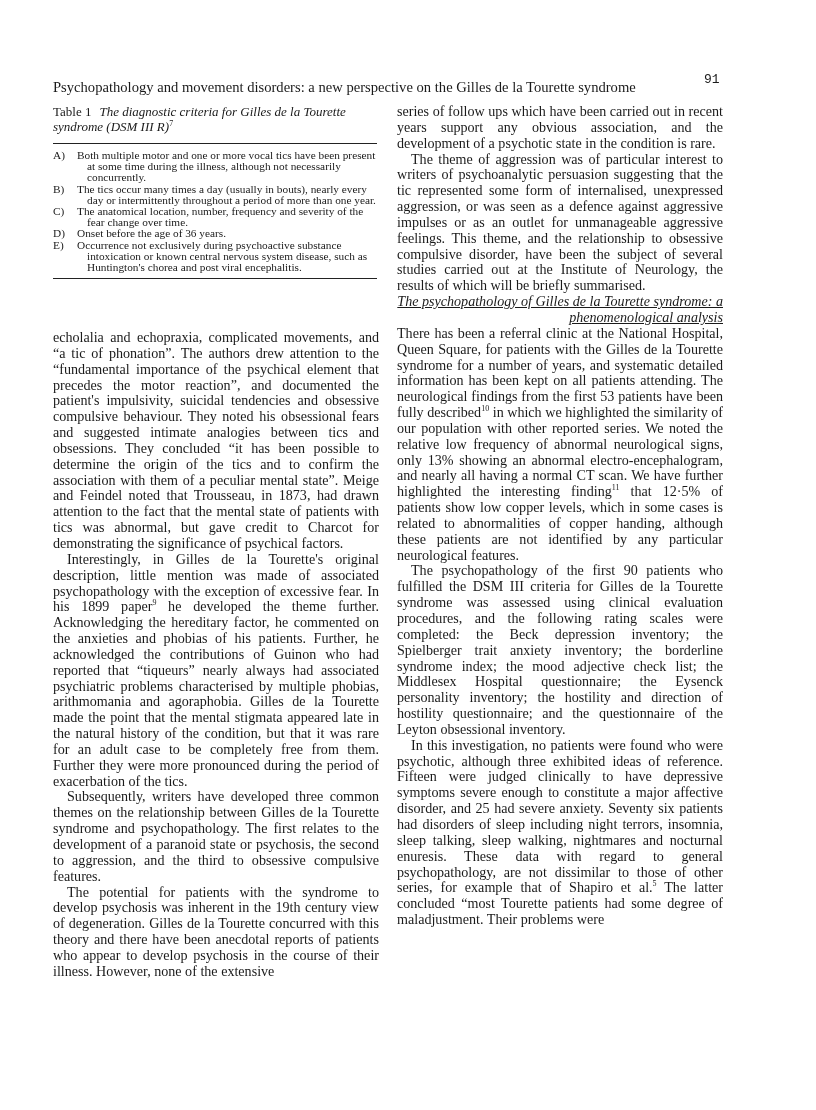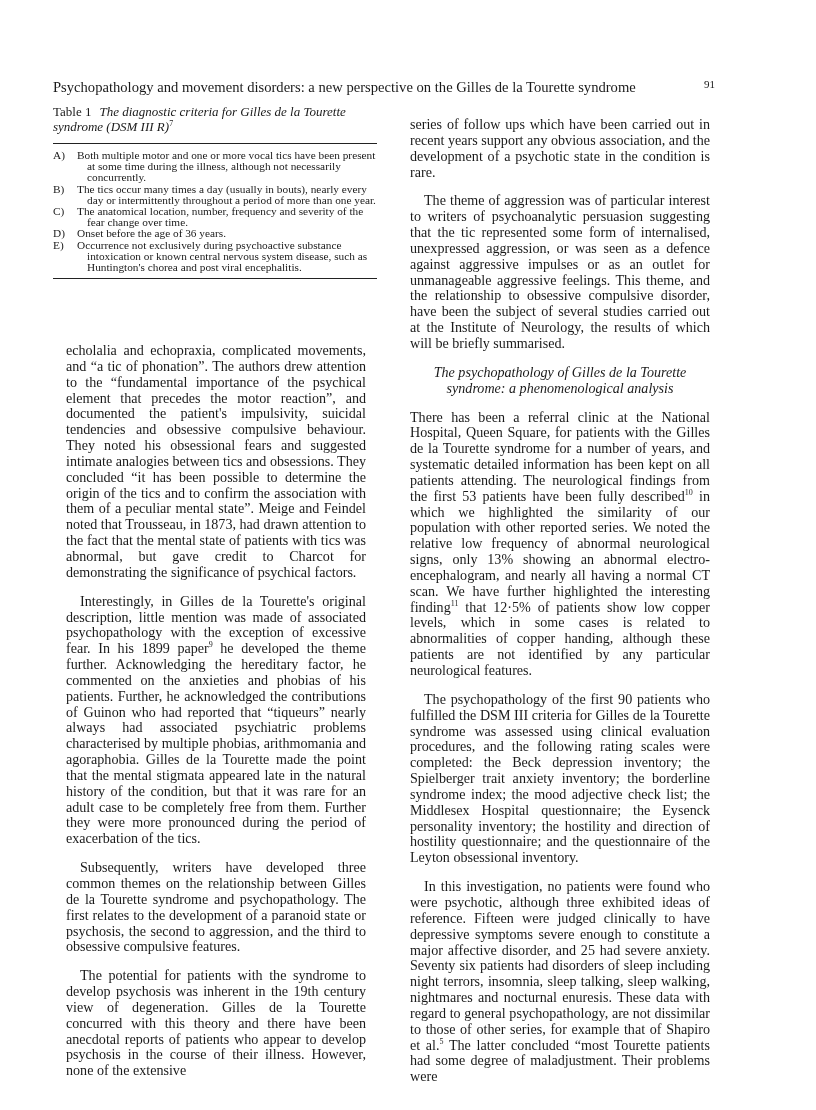--- a/index.html
+++ b/index.html
@@ -1,37 +1,37 @@
 <!DOCTYPE html>
 <html><head>
 <meta charset="utf-8">
 <style>
   html, body { margin: 0; padding: 0; background: #ffffff; }
   body { width: 816px; height: 1110px; position: relative; overflow: hidden;
          font-family: "Liberation Serif", "DejaVu Serif", serif; color: #1a1a1a; }
   .running-head { position: absolute; left: 53px; top: 79px; width: 668px;
                   font-size: 14.6px; white-space: nowrap; }
-  .page-number { position: absolute; left: 704px; top: 78px; font-size: 11px; }
+  .page-number { position: absolute; left: 704px; top: 72px; font-size: 13px; font-family: Liberation Mono, monospace; }
   .col { position: absolute; width: 326px; font-size: 14.1px; line-height: 15.85px;
          text-align: justify; }
   .col-left { left: 53px; top: 330px; }
   .col-right { left: 397px; top: 104px; }
-  .col p { margin: 13px; text-indent: 0; }
+  .col p { margin: 0; text-indent: 0; }
   .col p.indent { text-indent: 14px; }
   .table-block { position: absolute; left: 53px; top: 104px; width: 324px; }
   .table-caption { font-size: 13px; line-height: 15px; }
   .table-caption .label { font-style: normal; margin-right: 8px; margin-top: 42px; }
   .table-caption .title { font-style: italic; }
   .rule { height: 0; border-top: 1.4px solid #222; margin: 0; }
   .rule-top { margin-top: 9px; }
   .criteria { list-style: none; margin: 6px 0 5px 0; padding: 0; font-size: 11.3px; line-height: 11.2px; }
   .criteria li { position: relative; padding-left: 24px; text-indent: -0px; }
   .criteria li .crit-text { display: block; padding-left: 10px; text-indent: -10px; }
   .criteria li .crit-key { position: absolute; left: 0; top: 0; }
-  .section-heading { font-style: italic; margin: 17px 0 0 0; text-align: center; }
+  .section-heading { font-style: italic; margin: 17px 0 0 0; text-align: right; text-decoration: underline; }
   sup { font-size: 8px; line-height: 0; vertical-align: super; }
   .it { }
 </style>
 </head>
 <body>
 
 <div class="running-head">Psychopathology and movement disorders: a new perspective on the Gilles de la Tourette syndrome</div>
 <div class="page-number">91</div>
 
 <div class="table-block">

